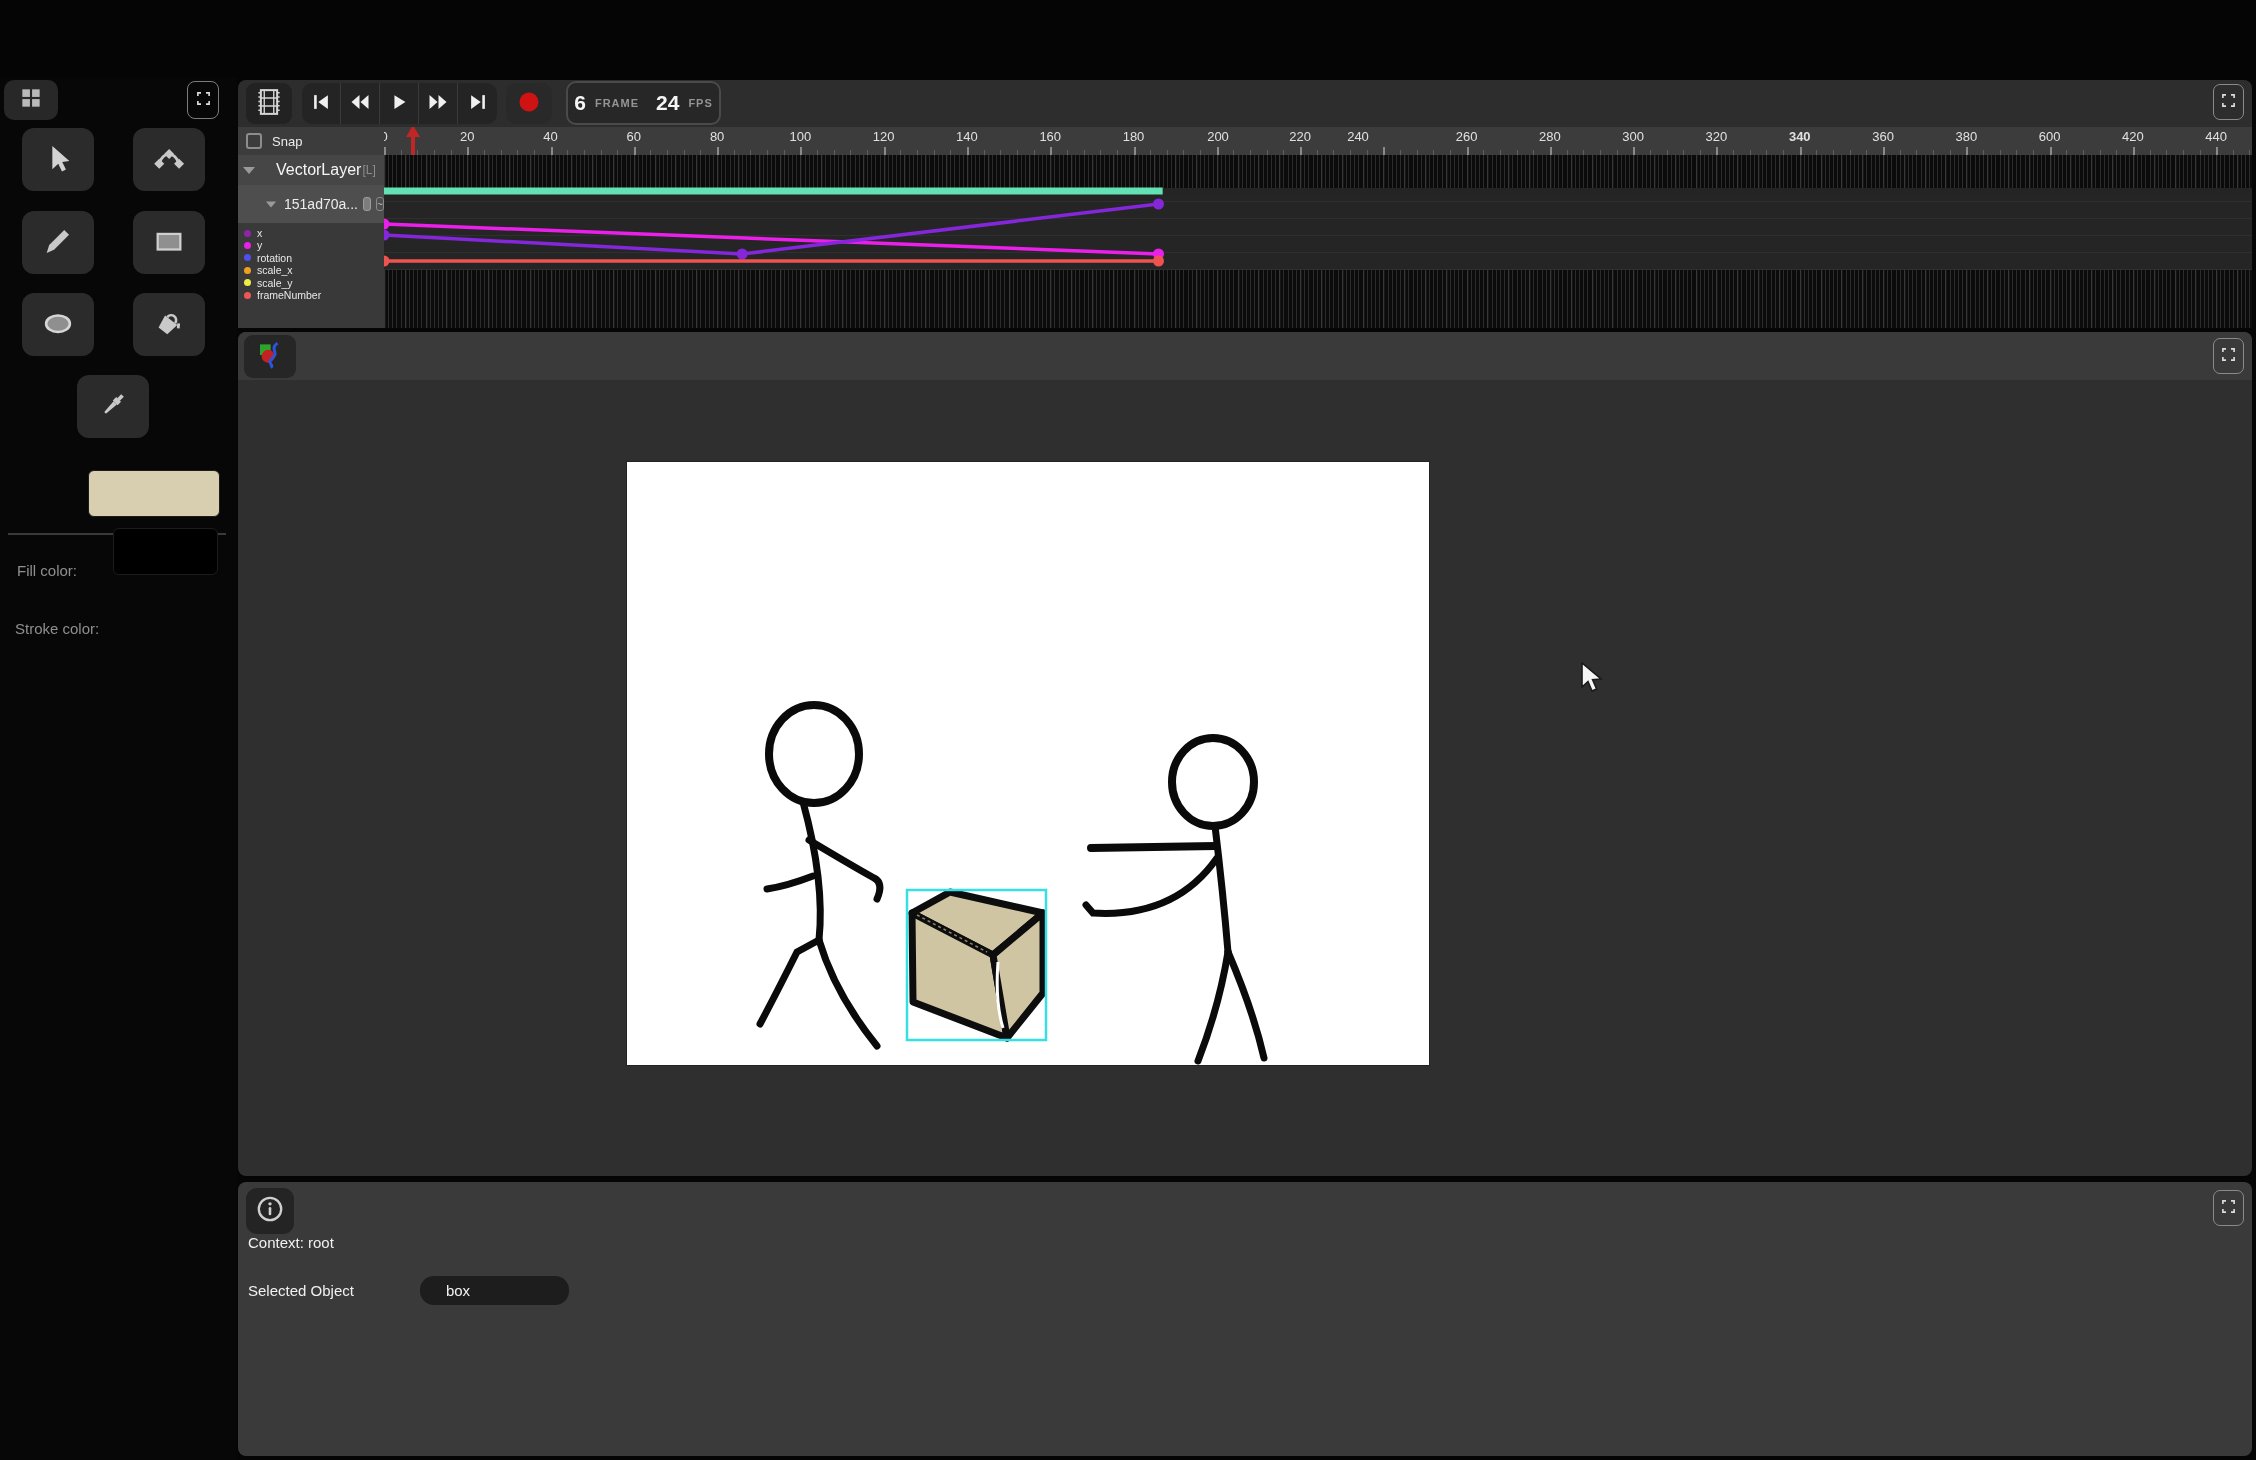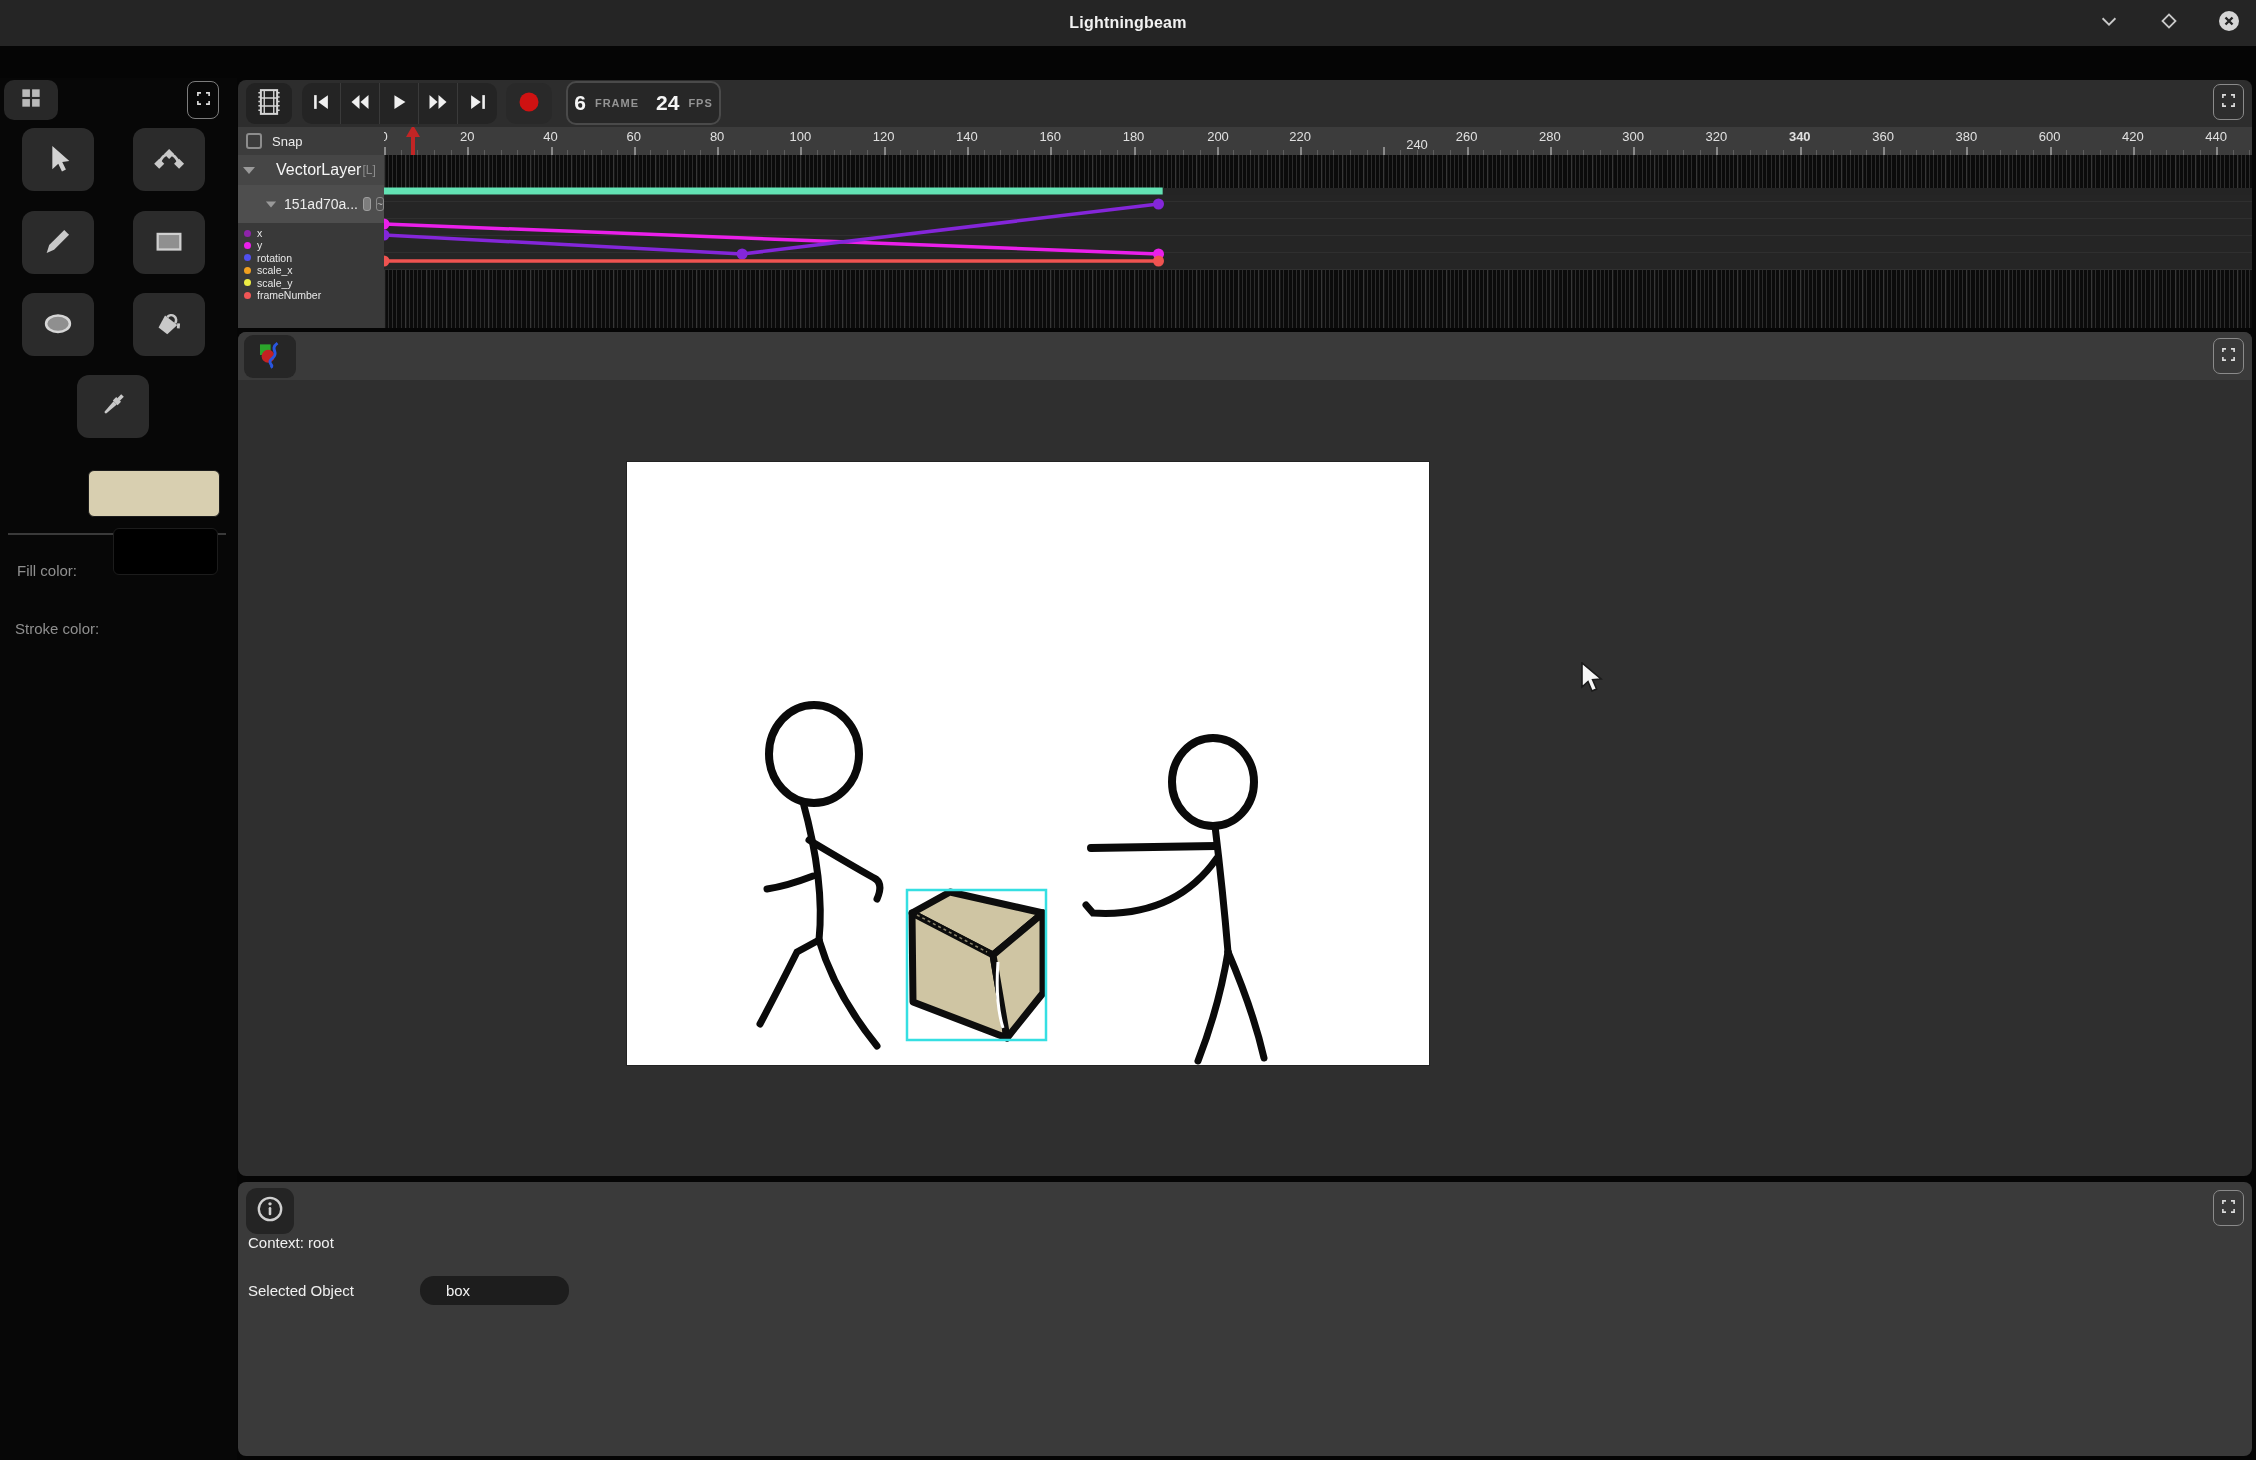--- a/index.html
+++ b/index.html
@@ -112,41 +112,20 @@
   .selected-row { position:absolute; left:10px; top:94px; display:flex; align-items:center; }
   .selected-label { color:#f0f0f0; font-size:15px; }
   .obj-pill { margin-left:66px; width:149px; height:29px; background:#1d1d1d; border-radius:14px;
               color:#f2f2f2; font-size:15px; display:flex; align-items:center; padding-left:26px; }
 </style>
 </head>
 <body>
 
 <div id="app">
 
-  <div class="titlebar">
-    <span class="title">Lightningbeam</span>
-    <div class="win-controls">
-        <div class="win-btn">
-          <span><svg width="22" height="22" viewBox="0 0 24 24" fill="none">
-              <polyline points="5,9 12,16 19,9" stroke="#c9c9c9" stroke-width="2"></polyline>
-            </svg></span>
-        </div>
-        <div class="win-btn">
-          <span><svg width="22" height="22" viewBox="0 0 24 24" fill="none">
-              <rect x="7" y="7" width="10" height="10" transform="rotate(45 12 12)" stroke="#c9c9c9" stroke-width="2"></rect>
-            </svg></span>
-        </div>
-        <div class="win-btn">
-          <span><svg width="24" height="24" viewBox="0 0 24 24" fill="none">
-              <circle cx="12" cy="12" r="10" fill="#d6d6d6"></circle>
-              <path d="M8.5,8.5 L15.5,15.5 M15.5,8.5 L8.5,15.5" stroke="#262626" stroke-width="2.4"></path>
-            </svg></span>
-        </div>
-      </div>
-  </div>
 
 
   <div class="sidebar">
     <div class="side-head-btn grid-btn">
         <span><svg width="26" height="26" viewBox="0 0 24 24" fill="none">
             <rect x="4" y="4" width="7" height="7" fill="#b9b9b9"></rect>
             <rect x="13" y="4" width="7" height="7" fill="#b9b9b9"></rect>
             <rect x="4" y="13" width="7" height="7" fill="#b9b9b9"></rect>
             <rect x="13" y="13" width="7" height="7" fill="#b9b9b9"></rect>
           </svg></span>
@@ -332,21 +311,21 @@
         <span class="ruler-label" style="left: 582.96px;">140</span>
         <div class="tick" style="left: 582.96px;"></div>
         <span class="ruler-label" style="left: 666.24px;">160</span>
         <div class="tick" style="left: 666.24px;"></div>
         <span class="ruler-label" style="left: 749.52px;">180</span>
         <div class="tick" style="left: 749.52px;"></div>
         <span class="ruler-label" style="left: 834px;">200</span>
         <div class="tick" style="left: 832.8px;"></div>
         <span class="ruler-label" style="left: 916.08px;">220</span>
         <div class="tick" style="left: 916.08px;"></div>
-        <span class="ruler-label" style="left: 1033px; margin-top: 8px;">240</span>
+        <span class="ruler-label" style="left: 974px;">240</span>
         <div class="tick" style="left: 999.36px;"></div>
         <span class="ruler-label" style="left: 1082.64px;">260</span>
         <div class="tick" style="left: 1082.64px;"></div>
         <span class="ruler-label" style="left: 1165.92px;">280</span>
         <div class="tick" style="left: 1165.92px;"></div>
         <span class="ruler-label" style="left: 1249.2px;">300</span>
         <div class="tick" style="left: 1249.2px;"></div>
         <span class="ruler-label" style="left: 1332.48px;">320</span>
         <div class="tick" style="left: 1332.48px;"></div>
         <span class="ruler-label" style="left: 1415.76px; font-weight: bold;">340</span>

